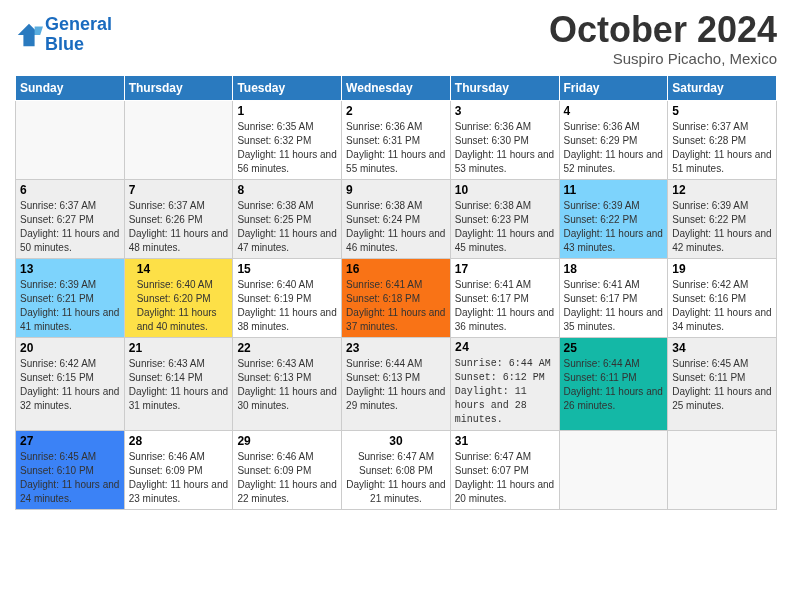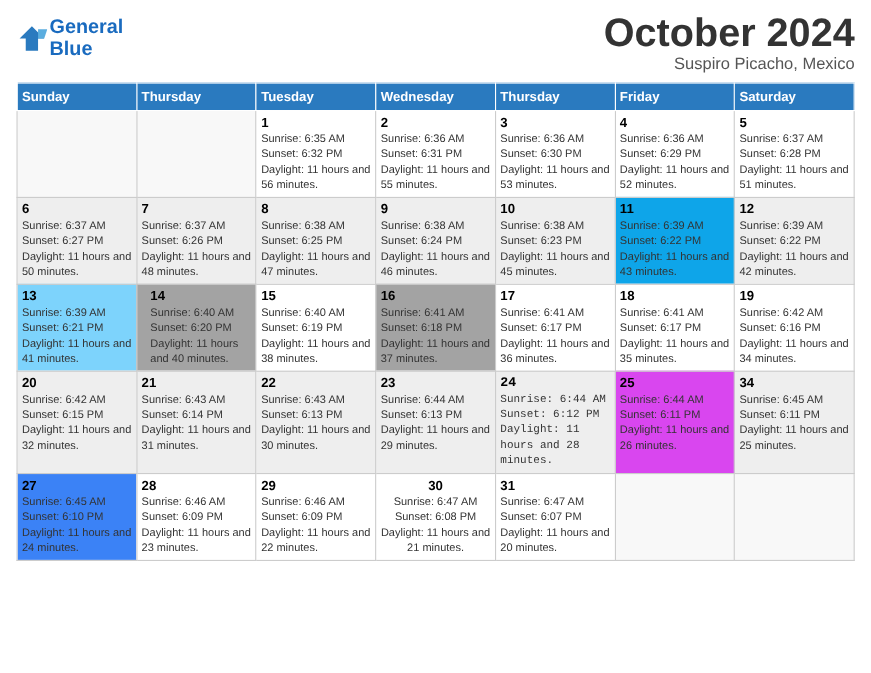--- a/index.html
+++ b/index.html
@@ -167,43 +167,43 @@
             <div class="day-info">Sunrise: 6:38 AM<br>Sunset: 6:25 PM<br>Daylight: 11 hours and 47 minutes.</div>
           </td>
           <td style="background: rgb(238, 238, 238); min-height: 72px;">
             <span class="day-num">9</span>
             <div class="day-info">Sunrise: 6:38 AM<br>Sunset: 6:24 PM<br>Daylight: 11 hours and 46 minutes.</div>
           </td>
           <td style="background: rgb(238, 238, 238); min-height: 72px;">
             <span class="day-num">10</span>
             <div class="day-info">Sunrise: 6:38 AM<br>Sunset: 6:23 PM<br>Daylight: 11 hours and 45 minutes.</div>
           </td>
-          <td style="background: #0ea5e9; min-height: 72px;">
+          <td style="background: #7dd3fc; min-height: 72px;">
             <span class="day-num">11</span>
             <div class="day-info">Sunrise: 6:39 AM<br>Sunset: 6:22 PM<br>Daylight: 11 hours and 43 minutes.</div>
           </td>
           <td style="background: rgb(238, 238, 238); min-height: 72px;">
             <span class="day-num">12</span>
             <div class="day-info">Sunrise: 6:39 AM<br>Sunset: 6:22 PM<br>Daylight: 11 hours and 42 minutes.</div>
           </td>
         </tr>
         <tr class="week-row-3">
           <td style="background: #7dd3fc; min-height: 72px;">
             <span class="day-num">13</span>
             <div class="day-info">Sunrise: 6:39 AM<br>Sunset: 6:21 PM<br>Daylight: 11 hours and 41 minutes.</div>
           </td>
-          <td style="background: #a3a3a3; min-height: 72px; padding-left: 12px;">
+          <td style="background: #fde047; min-height: 72px; padding-left: 12px;">
             <span class="day-num">14</span>
             <div class="day-info">Sunrise: 6:40 AM<br>Sunset: 6:20 PM<br>Daylight: 11 hours and 40 minutes.</div>
           </td>
           <td style="background: rgb(255, 255, 255); min-height: 72px;">
             <span class="day-num">15</span>
             <div class="day-info">Sunrise: 6:40 AM<br>Sunset: 6:19 PM<br>Daylight: 11 hours and 38 minutes.</div>
           </td>
-          <td style="background: #a3a3a3; min-height: 72px;">
+          <td style="background: #f97316; min-height: 72px;">
             <span class="day-num">16</span>
             <div class="day-info">Sunrise: 6:41 AM<br>Sunset: 6:18 PM<br>Daylight: 11 hours and 37 minutes.</div>
           </td>
           <td style="background: rgb(255, 255, 255); min-height: 72px;">
             <span class="day-num">17</span>
             <div class="day-info">Sunrise: 6:41 AM<br>Sunset: 6:17 PM<br>Daylight: 11 hours and 36 minutes.</div>
           </td>
           <td style="background: rgb(255, 255, 255); min-height: 72px;">
             <span class="day-num">18</span>
             <div class="day-info">Sunrise: 6:41 AM<br>Sunset: 6:17 PM<br>Daylight: 11 hours and 35 minutes.</div>
@@ -227,21 +227,21 @@
             <div class="day-info">Sunrise: 6:43 AM<br>Sunset: 6:13 PM<br>Daylight: 11 hours and 30 minutes.</div>
           </td>
           <td style="background: rgb(238, 238, 238); min-height: 72px;">
             <span class="day-num">23</span>
             <div class="day-info">Sunrise: 6:44 AM<br>Sunset: 6:13 PM<br>Daylight: 11 hours and 29 minutes.</div>
           </td>
           <td style="background: rgb(238, 238, 238); min-height: 72px; font-family: Liberation Mono, monospace;">
             <span class="day-num">24</span>
             <div class="day-info">Sunrise: 6:44 AM<br>Sunset: 6:12 PM<br>Daylight: 11 hours and 28 minutes.</div>
           </td>
-          <td style="background: #d946ef; min-height: 72px; margin-top: 20px;">
+          <td style="background: #14b8a6; min-height: 72px; margin-top: 20px;">
             <span class="day-num">25</span>
             <div class="day-info">Sunrise: 6:44 AM<br>Sunset: 6:11 PM<br>Daylight: 11 hours and 26 minutes.</div>
           </td>
           <td style="background: rgb(238, 238, 238); min-height: 72px;">
             <span class="day-num">34</span>
             <div class="day-info">Sunrise: 6:45 AM<br>Sunset: 6:11 PM<br>Daylight: 11 hours and 25 minutes.</div>
           </td>
         </tr>
         <tr class="week-row-5">
           <td style="background: #3b82f6; min-height: 72px; margin-top: 16px;">

